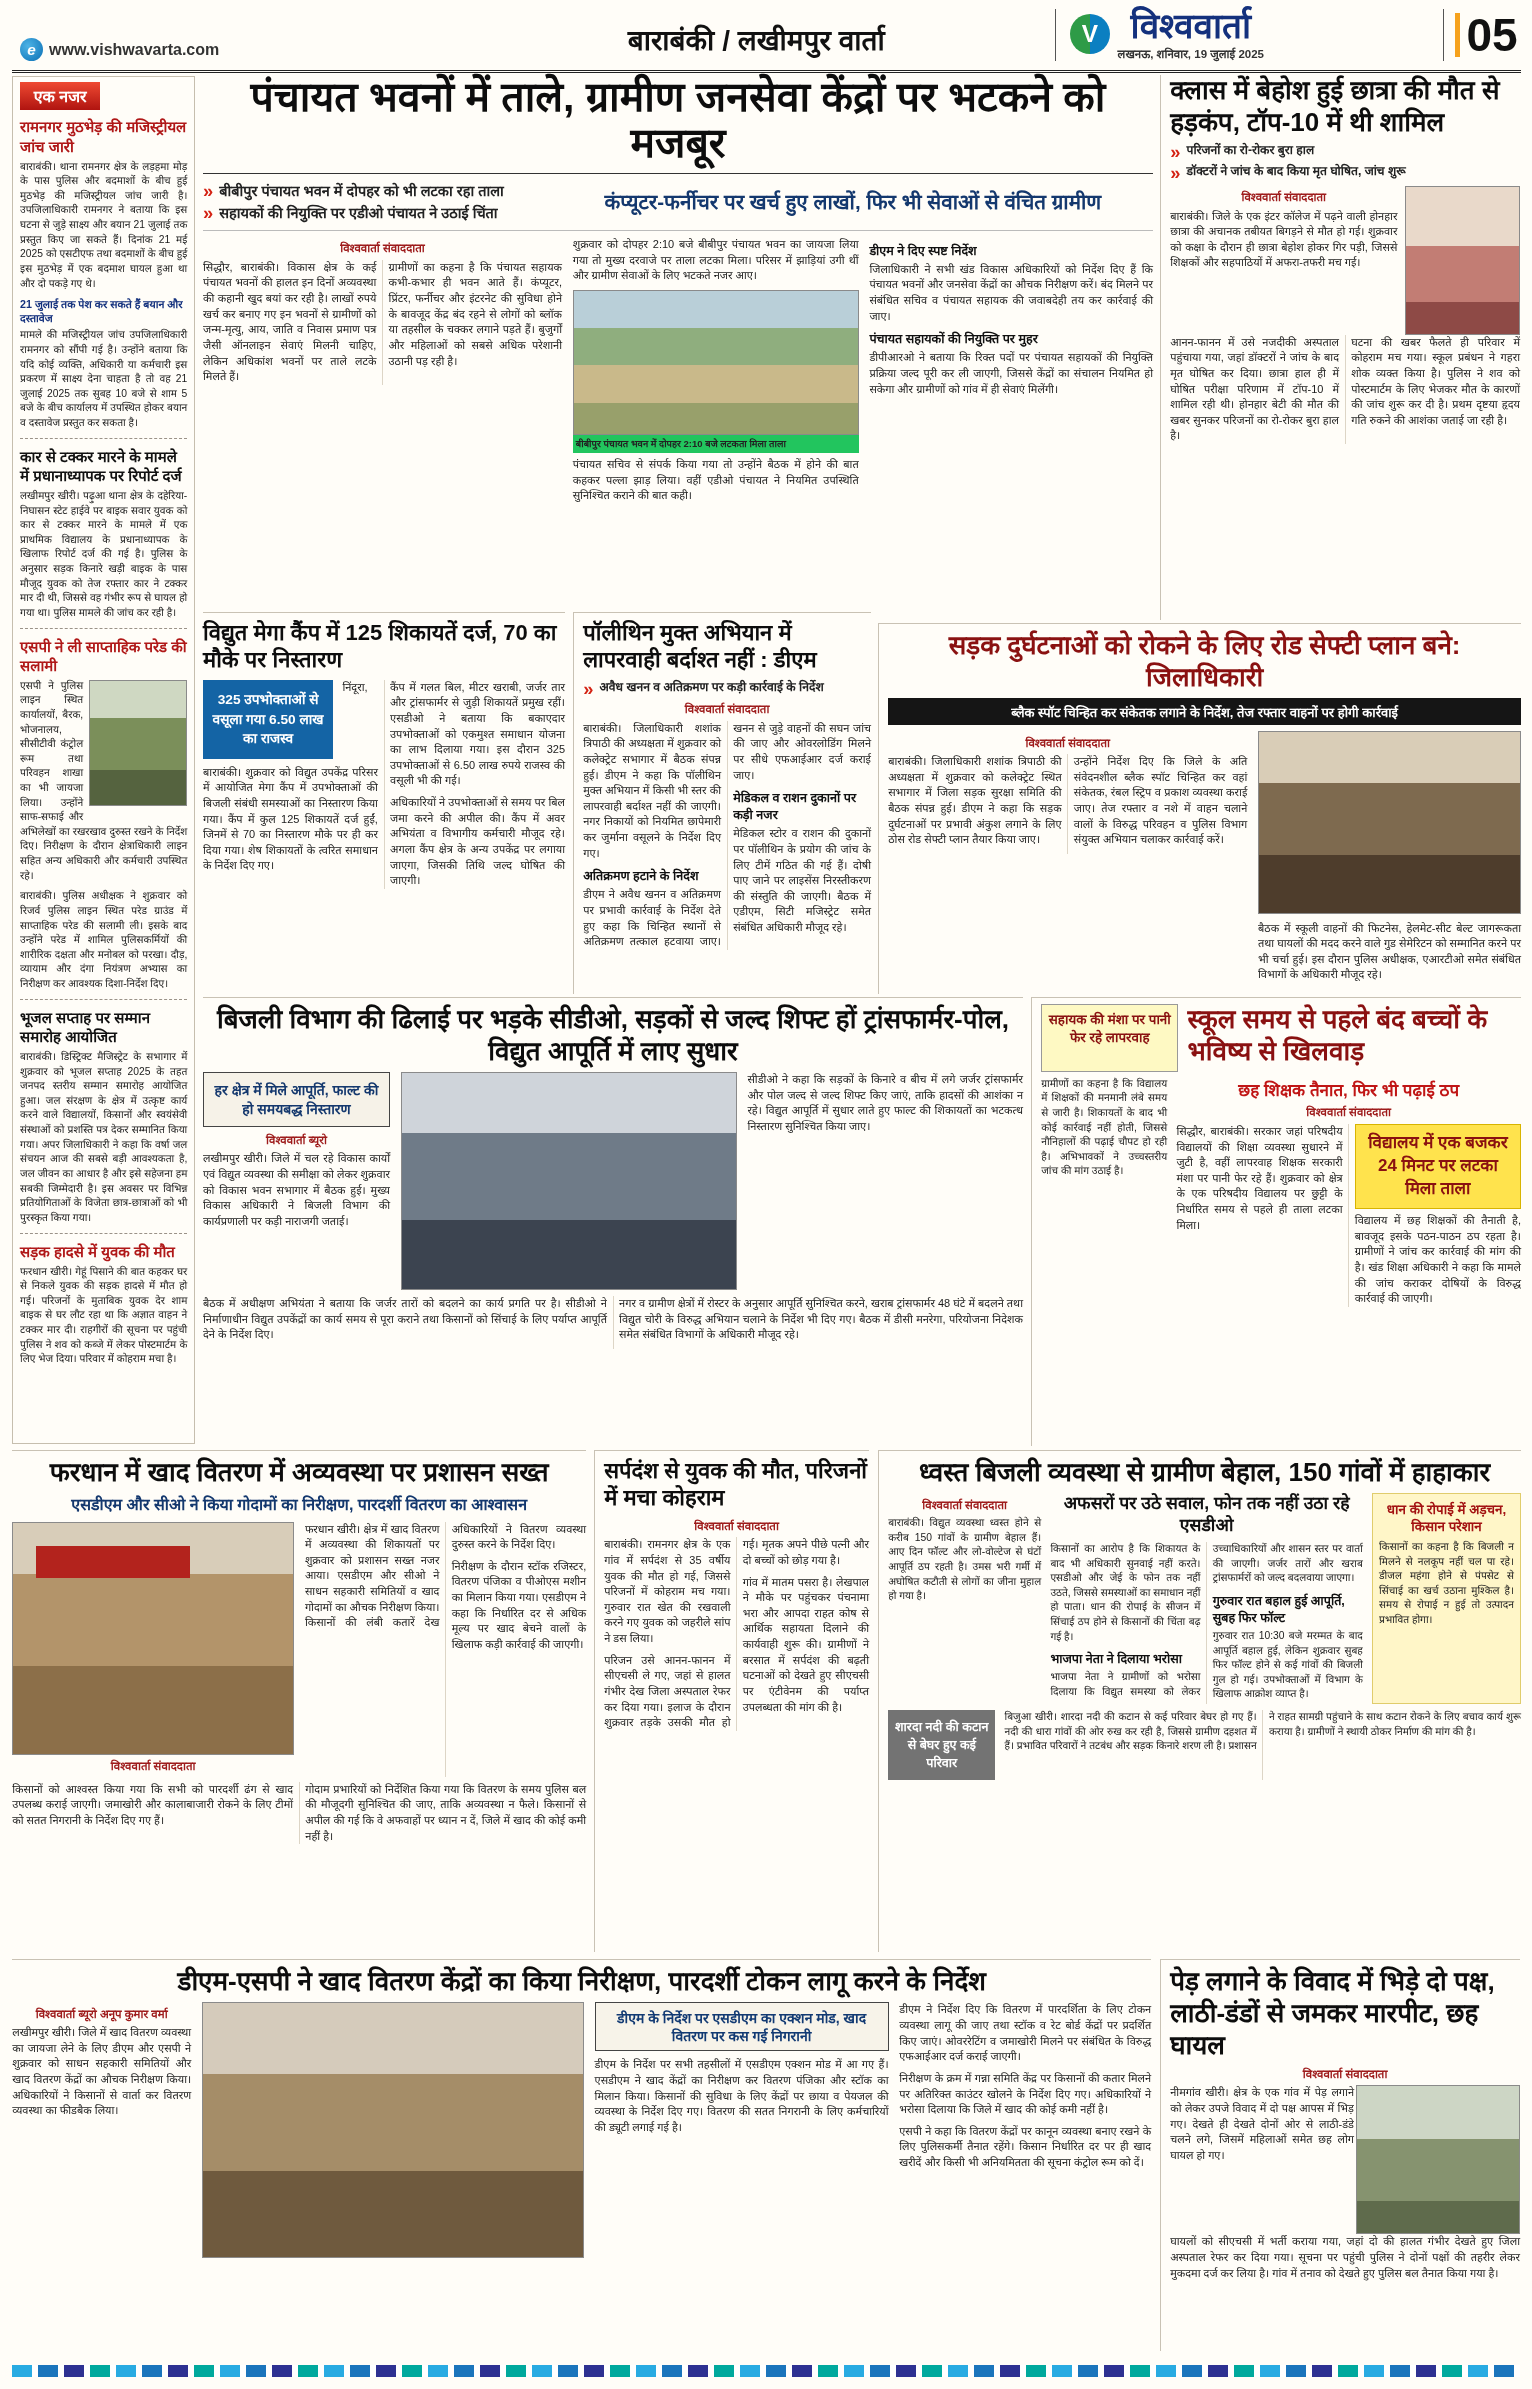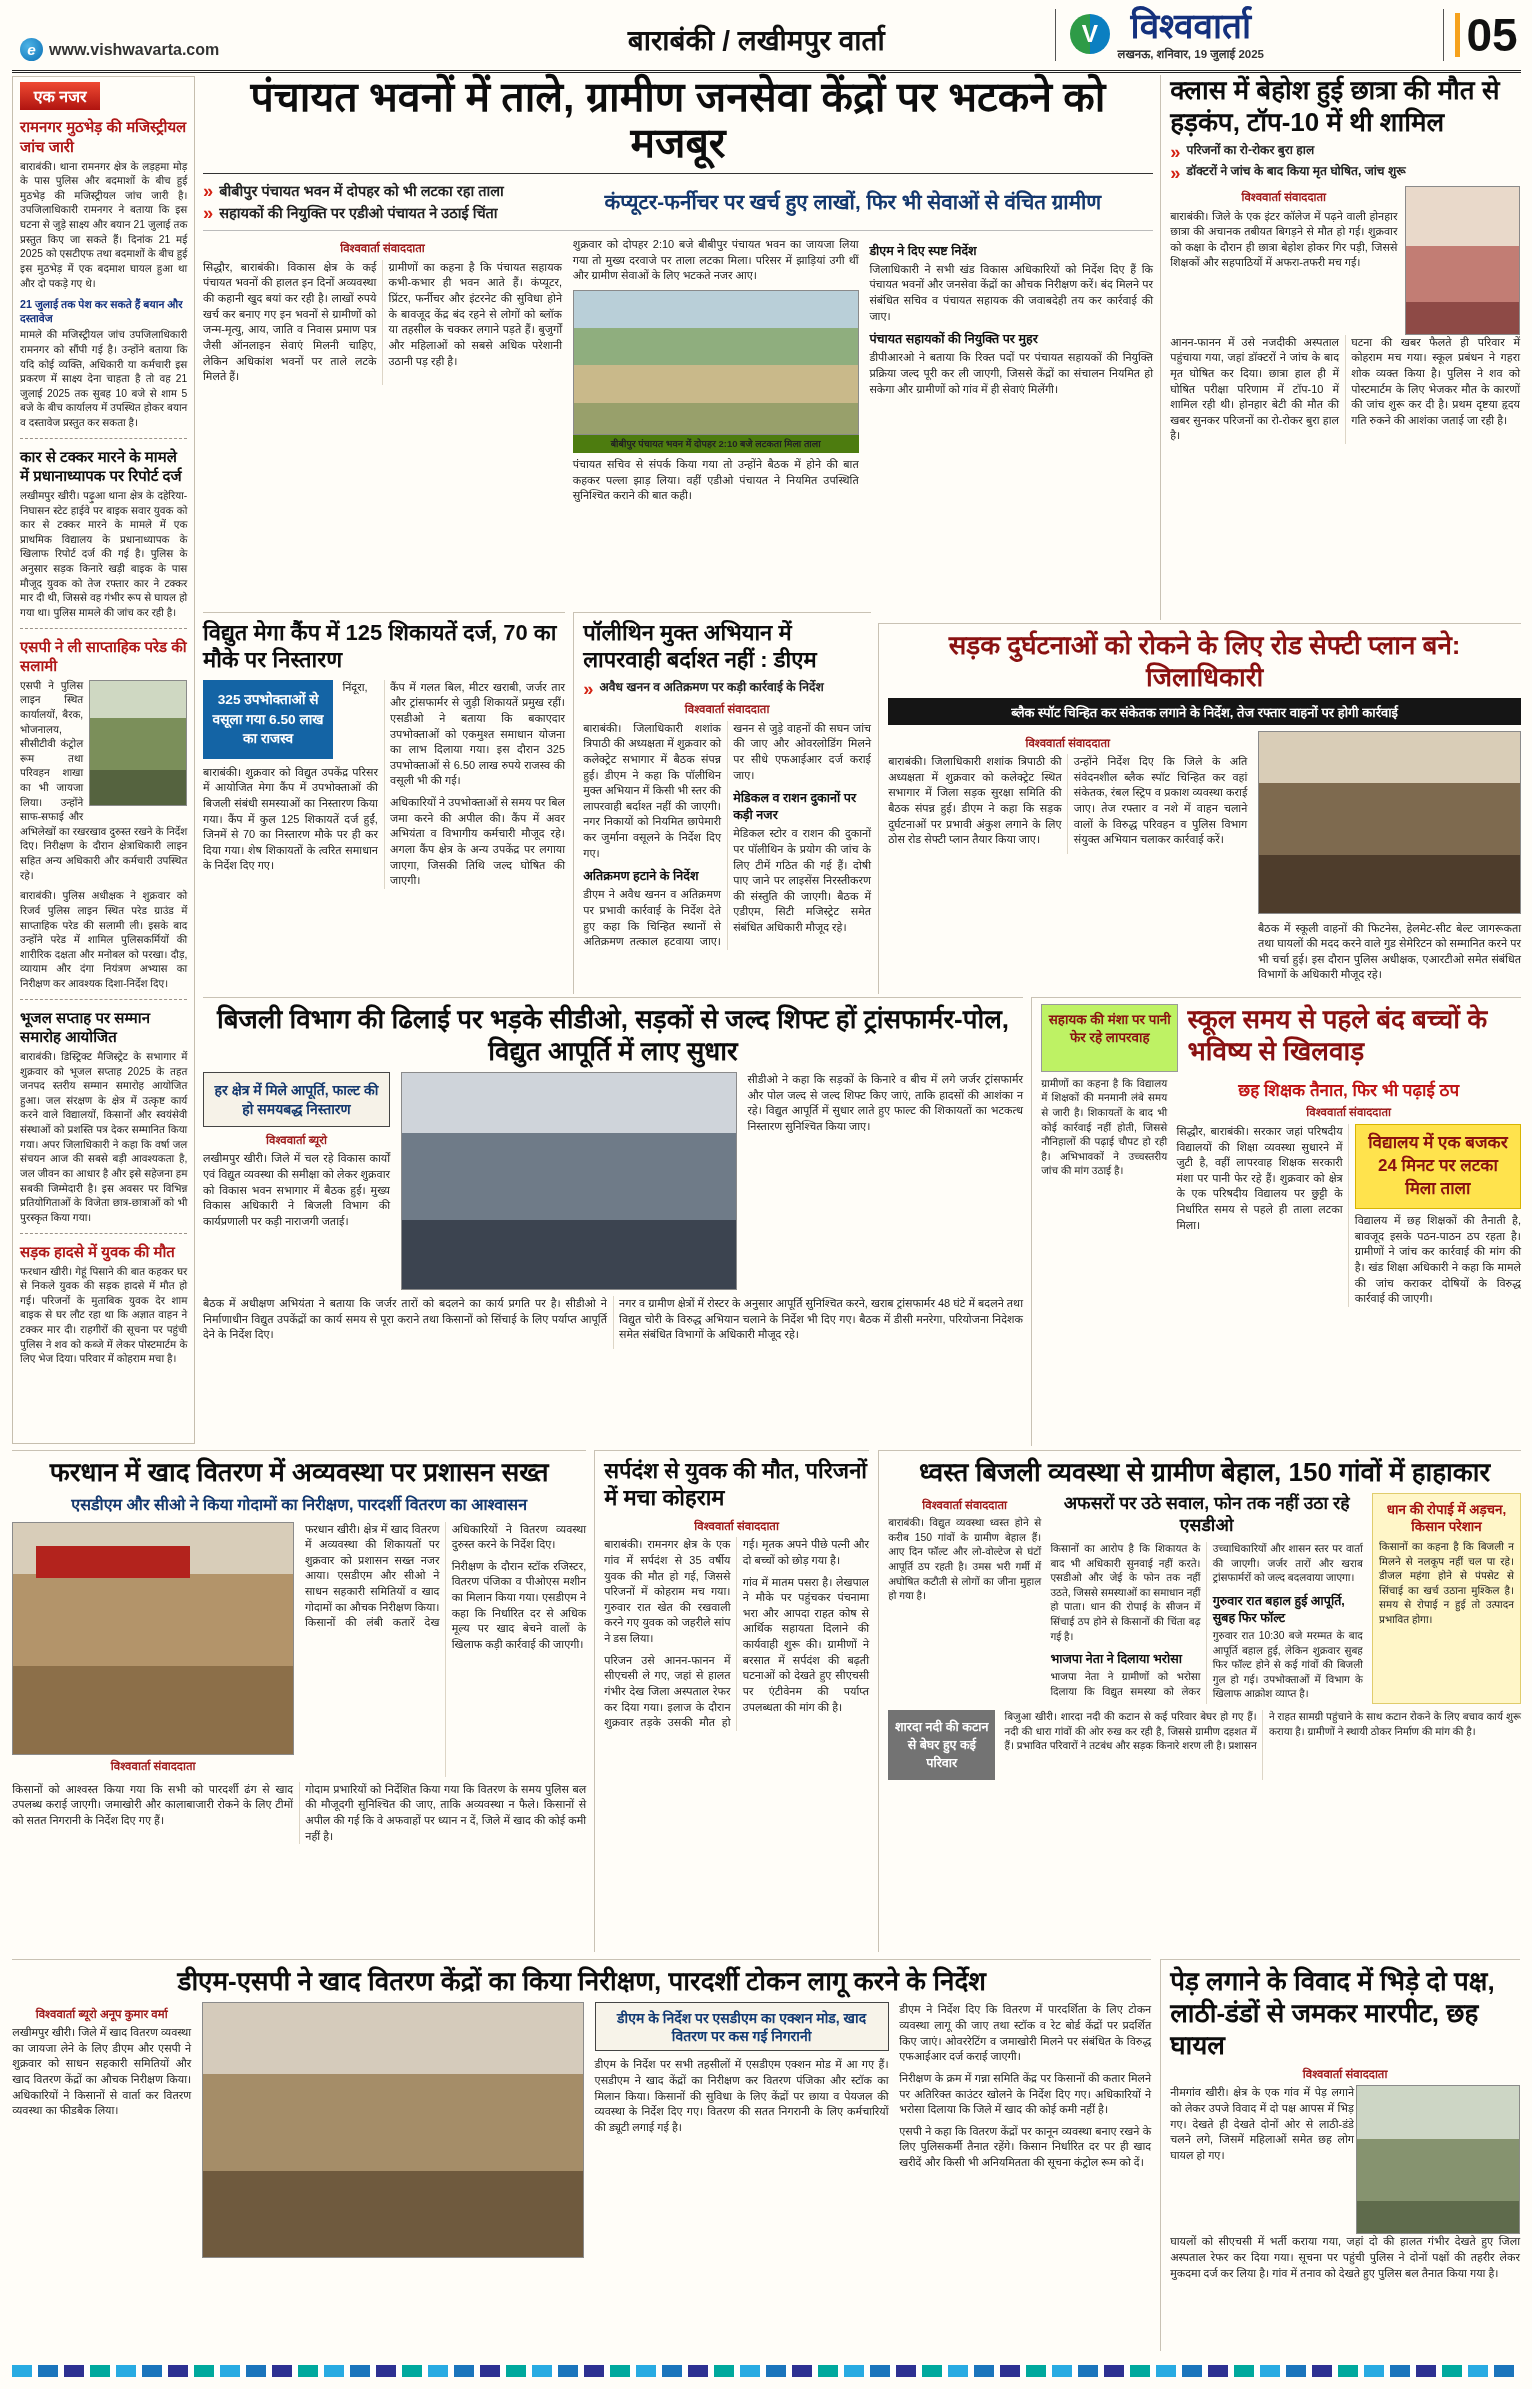--- a/index.html
+++ b/index.html
@@ -25,21 +25,21 @@
   
   .block{position:absolute;box-sizing:border-box;}
   .body{font-size:11px;line-height:1.42;text-align:justify;margin:0 0 6.1px;}
   .small{font-size:10.3px;}
   .c2{column-count:2;column-gap:12.2px;column-rule:0.8px solid #ddd5c6;}
   .byline{font-weight:800;color:#9e1b1b;text-align:center;font-size:11.5px;margin:3.1px 0 4.6px;}
   .crosshead{font-size:12.6px;font-weight:800;color:#111;margin:4.6px 0 3.1px;}
   .bullet{display:flex;gap:6.1px;align-items:flex-start;font-size:14.5px;font-weight:800;color:#222;margin:3.1px 0;line-height:1.3;}
   .chev{color:#d42314;font-size:18.3px;line-height:1;font-weight:800;}
   .photo{border:0.8px solid #8a8a8a;box-sizing:border-box;}
-  .caption{font-size:9.5px;font-weight:700;color:#222;text-align:center;background:#4d7c0f;padding:2.3px 3.1px;margin-bottom:4.6px;}
+  .caption{font-size:9.5px;font-weight:700;color:#222;background:#22c55e;padding:2.3px 3.1px;margin-bottom:4.6px;}
   .hr-sep{border-top:0.8px dashed #9a9288;margin:7.6px 0;}
   
   #ek-najar{left:12.2px;top:76px;width:183px;height:1368px;border:0.8px solid #c6beae;padding:4.6px 6.9px;}
   .nj-tab{display:inline-block;background:linear-gradient(180deg,#ef4a32,#b01410);color:#fff;font-weight:800;font-size:16px;padding:3.1px 13.7px;margin-bottom:4.6px;}
   .nj-hl{font-size:15px;line-height:1.28;font-weight:800;margin:3.1px 0 3.8px;color:#111;}
   .nj-hl.red{color:#b01818;}
   .nj-sub{font-size:10.7px;font-weight:800;color:#14317d;margin:3.1px 0;}
   .nj-photo{float:right;width:98px;height:126px;margin:1.5px 0 4.6px 6.1px;background:linear-gradient(180deg,#cfd8c2 0 30%,#7b8f5a 30% 72%,#55633f 72%);}
   
   #panchayat{left:203px;top:75px;width:950px;height:536px;}
@@ -69,21 +69,21 @@
   .rs-grid{display:grid;grid-template-columns:1fr 263px;gap:10.7px;}
   .photo-desk{width:100%;height:183px;background:linear-gradient(180deg,#d9cdb7 0 28%,#7e6a4f 28% 68%,#4e3d2c 68%);}
   
   #bijli{left:203px;top:997px;width:820px;height:449px;border-top:0.8px solid #c9c2b4;padding-top:6.1px;}
   .bj-grid{display:grid;grid-template-columns:187px 336px 1fr;gap:10.7px;margin-bottom:6.1px;}
   .kicker-box{border:1.5px solid #444;padding:7.6px 6.1px;font-weight:800;font-size:14px;text-align:center;color:#14386e;background:#f6f2e8;line-height:1.35;margin-bottom:4.6px;}
   .photo-meeting{width:100%;height:218px;background:linear-gradient(180deg,#cfd4da 0 28%,#6f7b88 28% 68%,#3c4450 68%);}
   
   #school{left:1031px;top:997px;width:490px;height:449px;border-top:0.8px solid #c9c2b4;border-left:0.8px solid #c9c2b4;padding:6.1px 0 0 9.2px;}
   .sc-top{display:flex;gap:9.2px;align-items:stretch;margin-bottom:4.6px;}
-  .sc-kicker{flex:none;width:126px;border:0.8px solid #999;padding:6.1px 4.6px;font-weight:800;font-size:13.4px;color:#8a1111;text-align:center;line-height:1.35;background:#bef264;}
+  .sc-kicker{flex:none;width:126px;border:0.8px solid #999;padding:6.1px 4.6px;font-weight:800;font-size:13.4px;color:#8a1111;text-align:center;line-height:1.35;background:#fef9c3;}
   .sc-grid{display:grid;grid-template-columns:126px 1fr;gap:9.2px;}
   .cross-red{color:#c01616;font-size:17px;font-weight:800;text-align:center;margin:1.5px 0 3.1px;}
   .yellow-box{background:#ffe34d;color:#8a1111;font-weight:800;text-align:center;padding:6.9px 6.1px;font-size:17px;line-height:1.35;
               border:0.8px solid #d8b400;margin:4.6px 0;break-inside:avoid;}
   
   #fardhan{left:12.2px;top:1450px;width:574px;height:502px;border-top:0.8px solid #c9c2b4;padding-top:6.1px;}
   .sub-blue{font-size:16px;font-weight:800;color:#14386e;text-align:center;margin:1.5px 0 6.1px;}
   .fd-grid{display:grid;grid-template-columns:282px 1fr;gap:10.7px;margin-bottom:4.6px;}
   .photo-crowd{width:100%;height:233px;background:linear-gradient(180deg,#d8cdb9 0 22%,#b3946a 22% 62%,#8c6f49 62%);position:relative;}
   .photo-crowd::after{content:"";position:absolute;left:8%;top:10%;width:55%;height:14%;background:#b3231d;}

